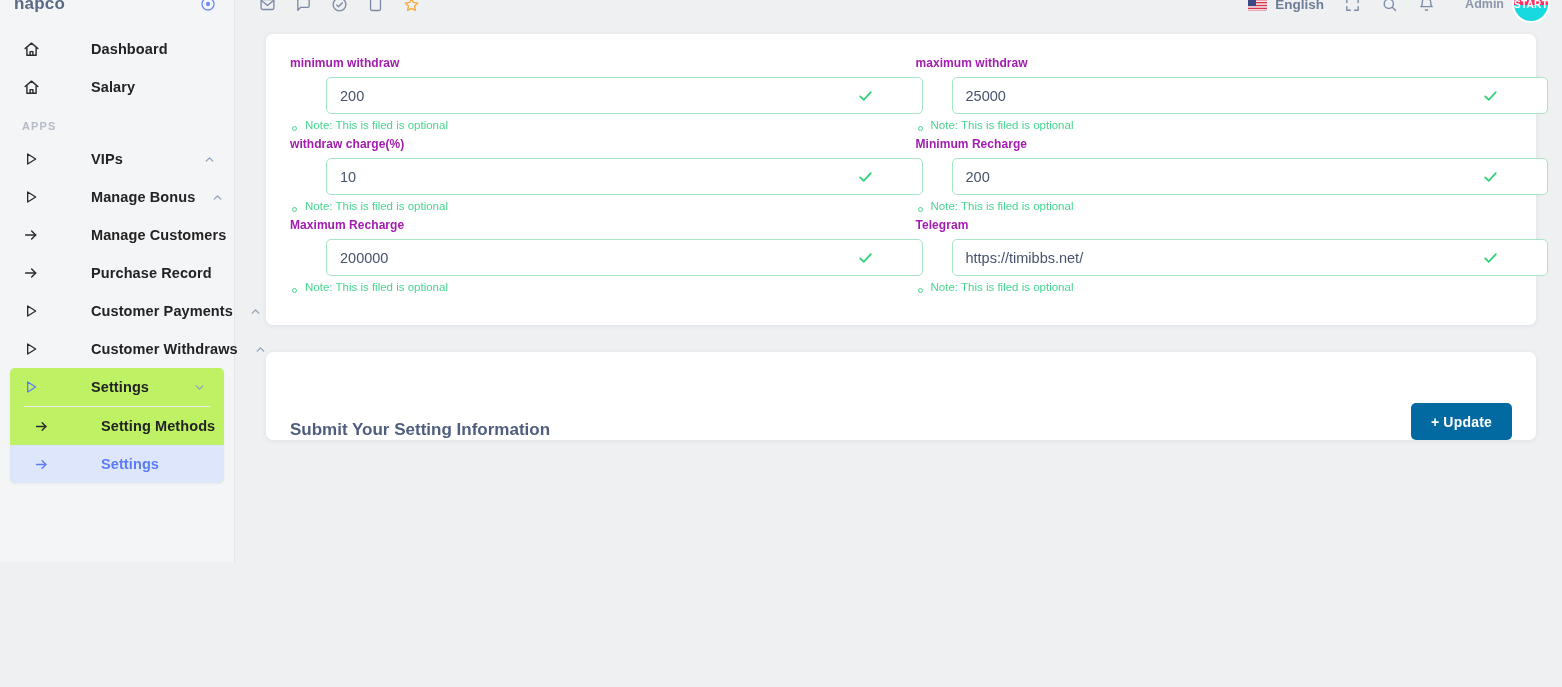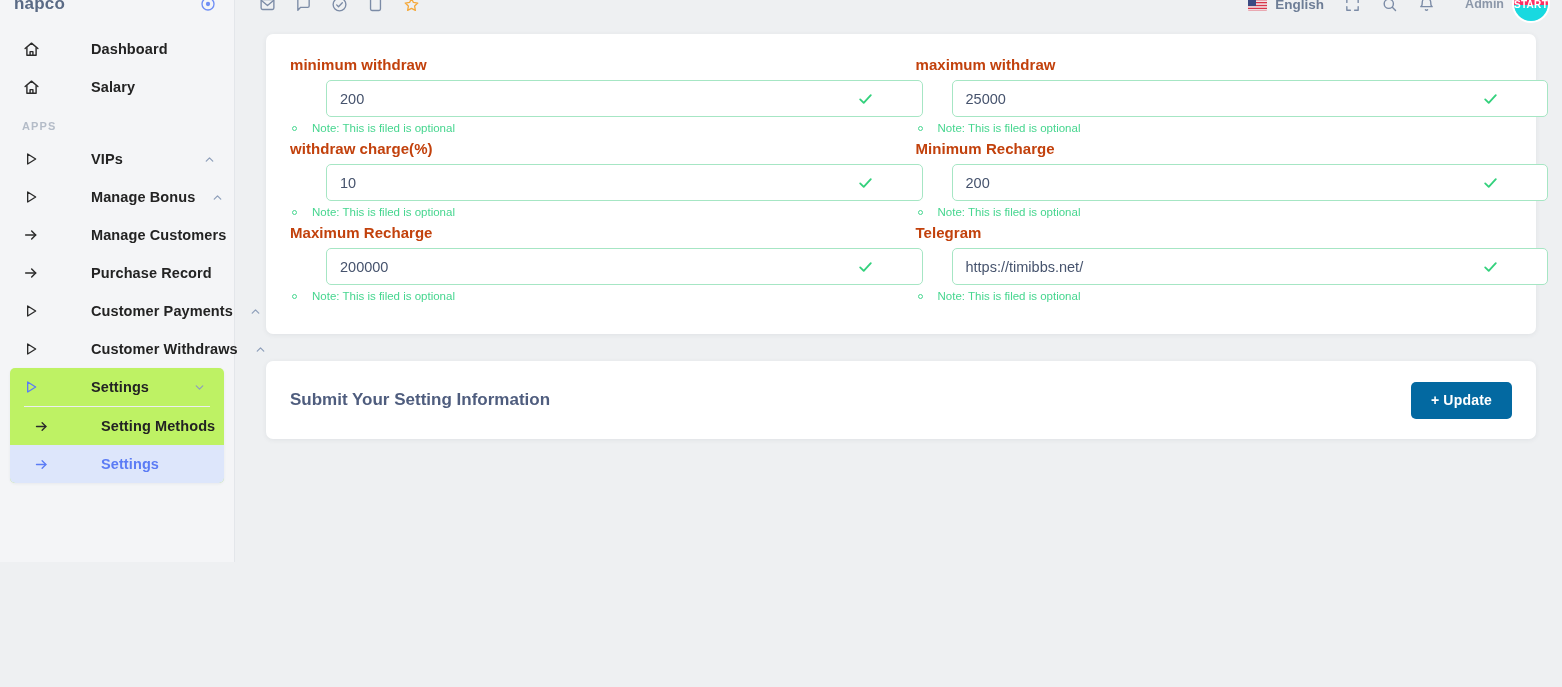--- a/index.html
+++ b/index.html
@@ -114,21 +114,21 @@
   }
 
   .grid {
     display: grid;
     grid-template-columns: 1fr 1fr;
     column-gap: 29px;
     row-gap: 0;
   }
   .field { margin-bottom: 0; }
   .field-label {
-    font-size: 15px; color: #c2410c; font-weight: 700; letter-spacing: .05px;
+    font-size: 12px; color: #a21caf; font-weight: 700; letter-spacing: .05px;
     display: block; margin-bottom: 7px;
   }
   .input-wrap { position: relative; }
   .inp {
     width: 100%; height: 37px;
     border: 1px solid #a6e6c4;
     border-radius: 5px;
     padding: 0 38px 0 13px;
     font-size: 14.5px; color: #46536d;
     font-family: "Liberation Sans", sans-serif;
@@ -136,31 +136,31 @@
     outline: none;
     margin-left: 36px;
   }
   .inp::placeholder { color: #9aa5b8; }
   .check {
     position: absolute; right: 13px; top: 50%; transform: translateY(-50%);
     color: #34d17d; display: flex; align-items: center; pointer-events: none;
   }
   .note {
     font-size: 11.5px; color: #46d68f; font-weight: 500;
-    margin: 5px 0 6px 2px; display: flex; align-items: center; gap: 15px;
+    margin: 5px 0 6px 2px; display: flex; align-items: flex-end; gap: 8px;
   }
   .note-dot {
     width: 5px; height: 5px; border-radius: 50%;
     border: 1px solid #46d68f; display: inline-block;
   }
 
   .card-submit {
     margin-top: 27px;
-    height: 78px;
-    display: flex; align-items: center; justify-content: space-between;
+    height: 88px;
+    display: flex; align-items: flex-end; justify-content: space-between;
     padding: 0 24px;
   }
   .submit-title { font-size: 17px; color: #4f5d7e; font-weight: 600; }
   .btn-update {
     background: #0369a1;
     color: #fff;
     border: none;
     border-radius: 5px;
     height: 37px;
     padding: 0 20px;

